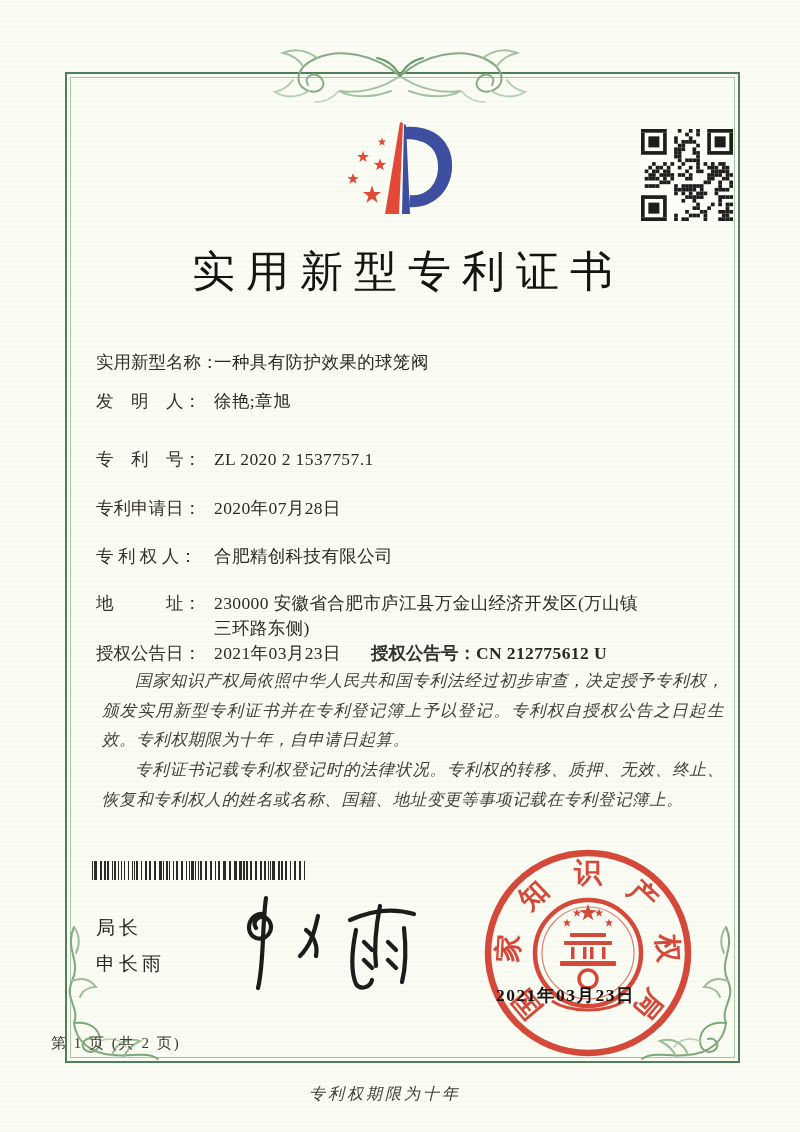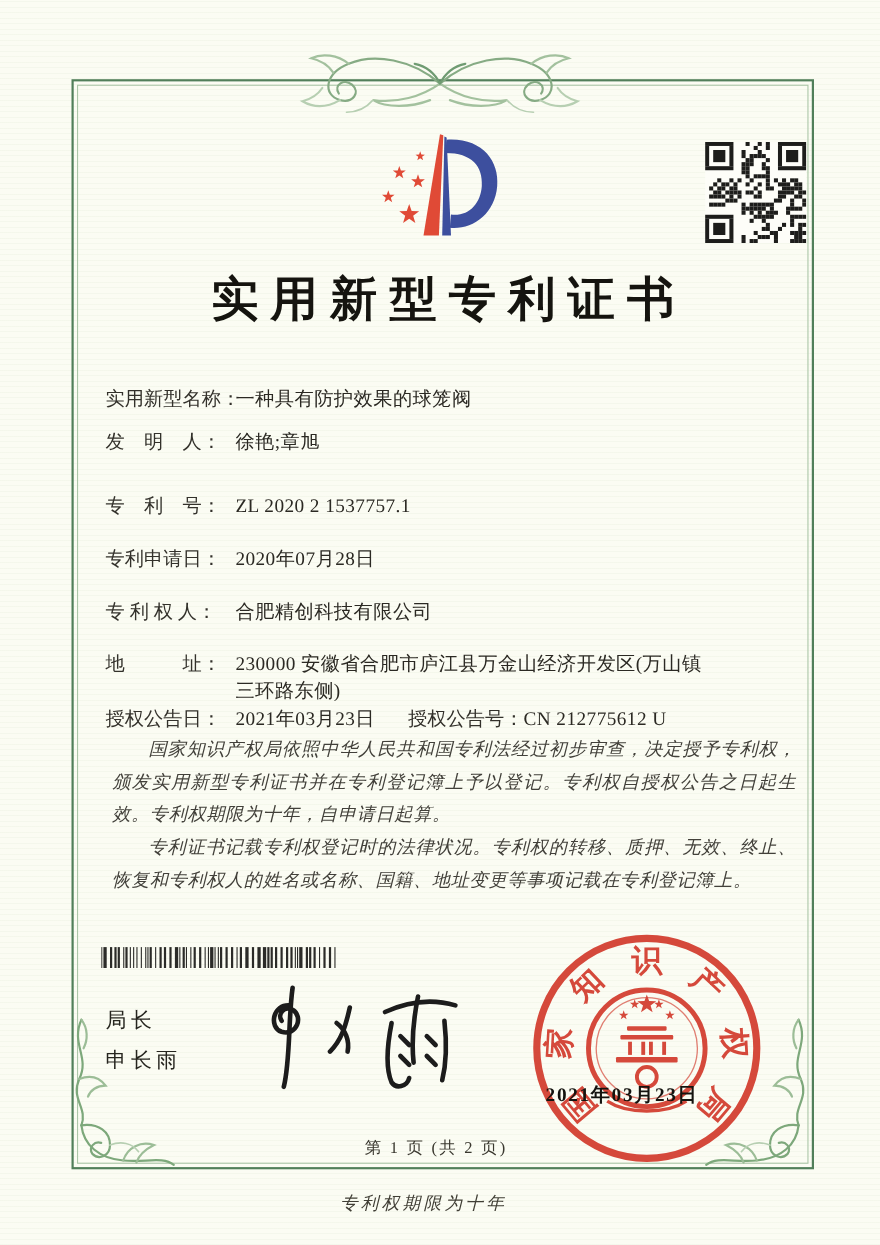--- a/index.html
+++ b/index.html
@@ -23,44 +23,44 @@
   .ornament{position:absolute;pointer-events:none;}
   #orn-top{left:245px;top:36px;}
   #orn-bl{left:56px;top:925px;}
   #orn-br{left:624px;top:925px;transform:scaleX(-1);}
 
   .cert-no{position:absolute;left:96px;top:126px;font-size:17px;letter-spacing:2.5px;color:#4a4a45;}
   .logo{position:absolute;left:336px;top:110px;width:132px;height:128px;}
   .qr{position:absolute;left:641px;top:129px;width:92px;height:92px;}
   .title{
     position:absolute;left:65px;top:243px;width:675px;text-align:center;
-    font-size:43px;font-weight:700;letter-spacing:11px;padding-left:11px;
+    font-size:43px;font-weight:400;letter-spacing:11px;padding-left:11px;
     color:#15140f;box-sizing:border-box;
   }
   .field{position:absolute;left:96px;font-size:17.5px;white-space:nowrap;line-height:1.45;}
   .field .flabel{display:inline-block;width:118px;white-space:pre;vertical-align:top;color:#33312b;}
   .field .fvalue{display:inline-block;vertical-align:top;letter-spacing:0.4px;color:#2b2923;}
   .r1{top:350px;} .r2{top:389px;} .r3{top:447px;} .r4{top:496px;} .r5{top:544px;}
   .r6{top:591px;} .r7{top:641px;}
   .r6 .fvalue{white-space:normal;width:440px;}
-  .r7 .pair2{margin-left:30px;}
+  .r7 .pair2{margin-left:30px;font-weight:bold;}
   .r7 .pair2 .flabel2{white-space:pre;color:#33312b;}
   .paras{
     position:absolute;left:102px;top:666px;width:622px;
     font-size:16.5px;line-height:1.8;font-style:italic;color:#42403a;
     text-align:justify;letter-spacing:0.6px;
   }
   .paras p{margin:0;text-indent:2em;}
   .barcode{position:absolute;left:92px;top:861px;width:218px;height:19px;}
   .director-label{position:absolute;left:96px;top:915px;font-family:"Liberation Sans","DejaVu Sans",sans-serif;font-size:19px;letter-spacing:4px;color:#26251f;}
   .director-name{position:absolute;left:96px;top:951px;font-family:"Liberation Sans","DejaVu Sans",sans-serif;font-size:19px;letter-spacing:4px;color:#26251f;}
   .signature{position:absolute;left:222px;top:886px;width:205px;height:108px;}
   .seal{position:absolute;left:478px;top:843px;width:220px;height:220px;opacity:0.92;}
   .seal-date{position:absolute;left:496px;top:983px;font-size:17.5px;font-weight:600;letter-spacing:1.5px;color:#14130f;}
-  .page-no{position:absolute;left:74px;top:1034px;width:645px;text-align:center;font-size:15px;color:#3a382f;letter-spacing:2px;}
+  .page-no{position:absolute;left:51px;top:1034px;width:645px;text-align:left;font-size:15px;color:#3a382f;letter-spacing:2px;}
   .back-note{position:absolute;left:65px;top:1084px;width:640px;text-align:center;font-size:16px;font-style:italic;letter-spacing:3px;color:#403e35;}
 </style>
 </head>
 <body>
 
 <div class="page">
 
   <svg width="0" height="0" style="position:absolute" aria-hidden="true">
     <defs>
       <g id="star5g">

